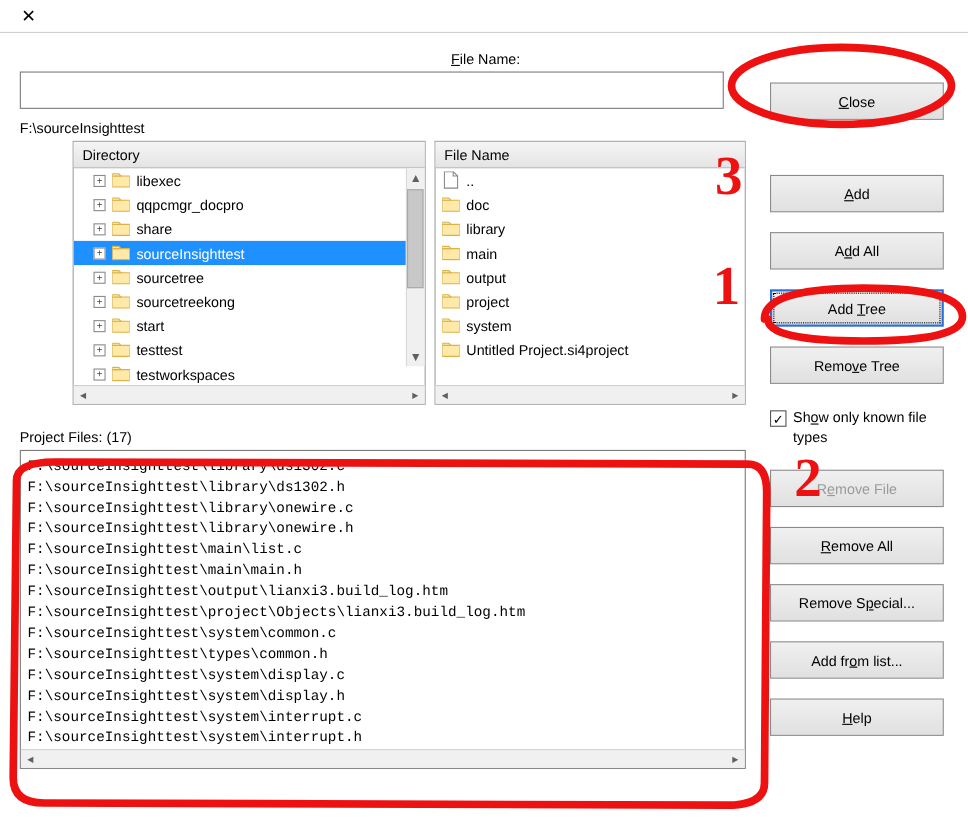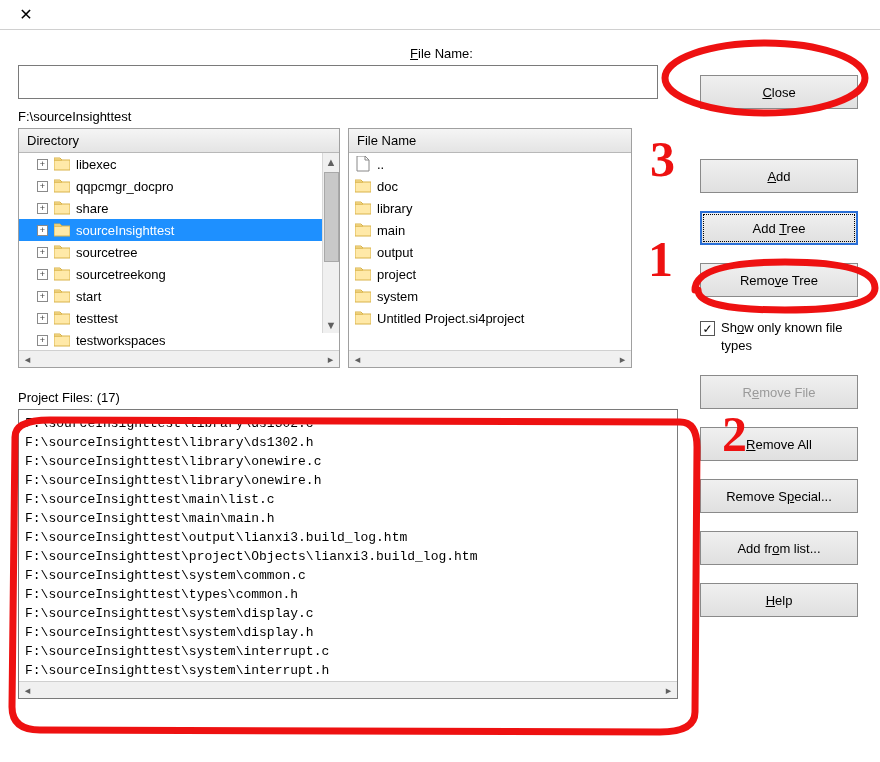--- a/index.html
+++ b/index.html
@@ -17,21 +17,21 @@
 
   .path-label { margin:10px 0 4px 0; }
 
   .two-cols { display:flex; gap:8px; width:660px; }
   .panel { border:1px solid #a0a0a0; background:#fff; display:flex; flex-direction:column; }
   .panel-head { background:linear-gradient(#f5f5f5,#e4e4e4); border-bottom:1px solid #b8b8b8; padding:4px 8px; font-size:13px; }
   .panel-body { flex:1; overflow:auto; }
   .panel-hscroll { height:17px; background:#f0f0f0; border-top:1px solid #d0d0d0; display:flex; align-items:center; justify-content:space-between; }
   .h-arrow { width:17px; height:17px; display:flex; align-items:center; justify-content:center; color:#606060; cursor:pointer; font-size:11px; }
 
-  .dirpanel { width:322px; height:240px; }
+  .dirpanel { width:322px; height:240px;margin-left:48px; }
   .filepanel { width:284px; height:240px; }
 
   .tree-row { display:flex; align-items:center; padding:1px 4px; height:22px; cursor:pointer; }
   .tree-row .expander { width:11px; height:11px; border:1px solid #8a8a8a; display:flex; align-items:center; justify-content:center; font-size:9px; line-height:9px; color:#444; margin-right:6px; cursor:pointer; background:#fff; }
   .tree-row .folder-icon { width:16px; height:14px; margin-right:6px; }
   .tree-row.selected { background:#1e90ff; color:#fff; }
   .tree-row span.txt { white-space:nowrap; }
 
   .folder-svg { display:block; }
 
@@ -299,20 +299,23 @@
 
   
   <div class="right-buttons">
     <div class="btn">
         <span><span class="u">C</span>lose</span>
       </div>
     <div style="height:32px"></div>
     <div class="btn">
         <span><span class="u">A</span>dd</span>
       </div>
+    <div class="btn">
+        <span>A<span class="u">d</span>d All</span>
+      </div>
     <div class="btn focus-ring">
         <span>Add <span class="u">T</span>ree</span>
       </div>
     <div class="btn">
         <span>Remo<span class="u">v</span>e Tree</span>
       </div>
     <div class="chk-row">
       <div class="chk">✓</div>
       <div style="width:130px;">Sh<span class="u">o</span>w only known file types</div>
     </div>

